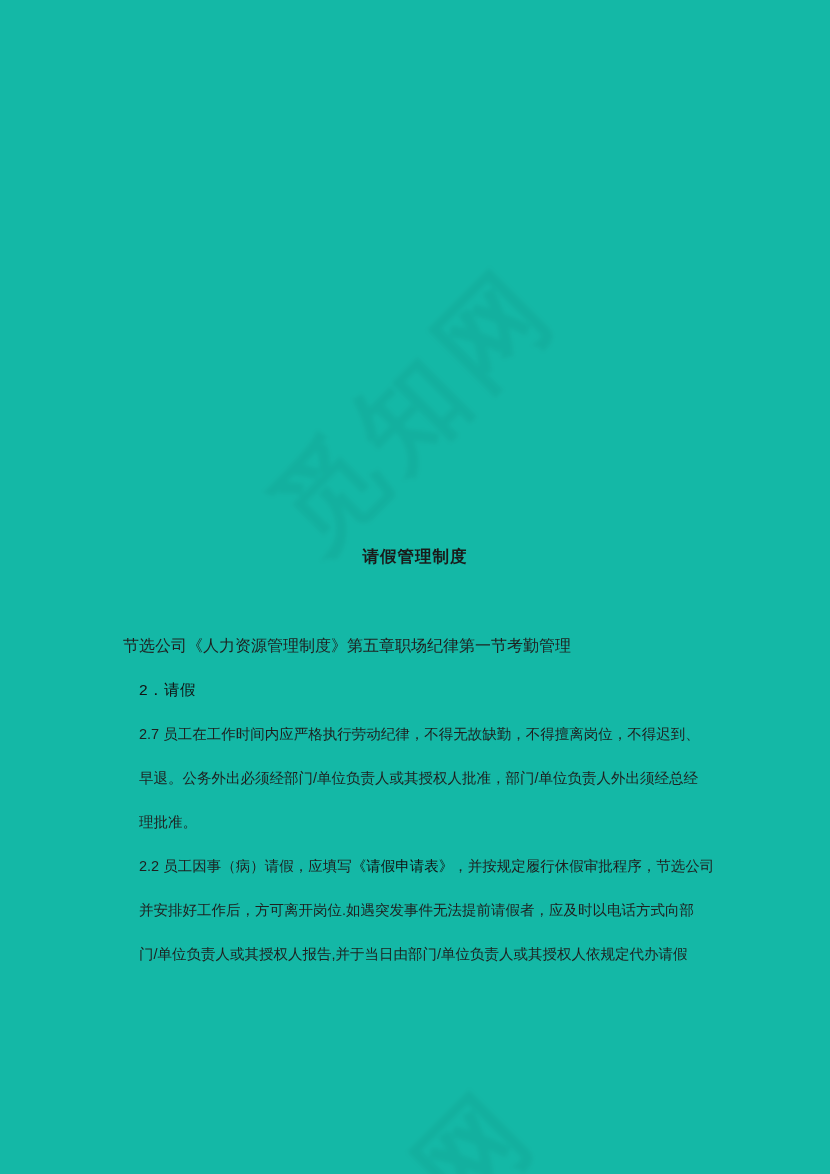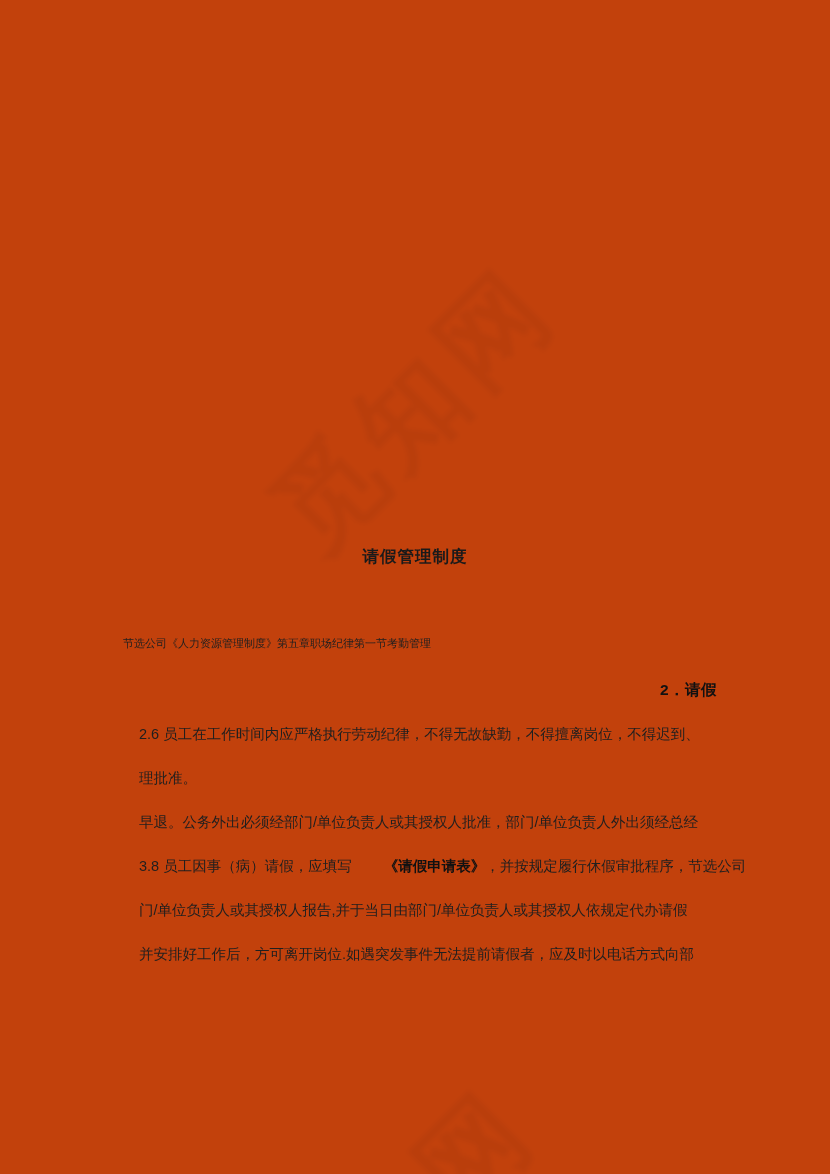--- a/index.html
+++ b/index.html
@@ -4,21 +4,21 @@
 <style>
   html, body {
     margin: 0;
     padding: 0;
     background: #ffffff;
   }
   .page {
     position: relative;
     width: 830px;
     height: 1174px;
-    background: #c2410c;
+    background: #14b8a6;
     overflow: hidden;
     font-family: "Liberation Sans", "DejaVu Sans", sans-serif;
     color: #212121;
   }
   .watermark {
     position: absolute;
     white-space: nowrap;
     font-size: 105px;
     font-weight: 700;
     letter-spacing: 10px;
@@ -38,72 +38,70 @@
     text-align: center;
     font-size: 16.5px;
     font-weight: 700;
     color: #1a1a1a;
     letter-spacing: 1px;
   }
   .source-line {
     position: absolute;
     left: 123px;
     top: 636px;
-    font-size: 11px;
+    font-size: 16px;
     color: #1f1f1f;
     white-space: nowrap;
   }
   .body-block {
     position: absolute;
     left: 139px;
     top: 668px;
     width: 578px;
   }
   .line {
     line-height: 44px;
     height: 44px;
     font-size: 14.5px;
     color: #1f1f1f;
     white-space: nowrap;
   }
   .heading {
-    font-weight: 700;
+    font-weight: 400;
     font-size: 15.5px;
     color: #111111;
     letter-spacing: 0.5px;
-    text-align: right;
   }
   .bold-run {
-    font-weight: 700;
+    font-weight: 400;
     color: #111111;
-    margin-left: 32px;
   }
 </style>
 </head>
 <body>
 
 <div class="page">
 
   <div class="watermark wm-center">觅知网</div>
 
   <div class="watermark wm-bottom">觅知网</div>
 
   <div class="doc-title">请假管理制度</div>
 
   <div class="source-line">节选公司《人力资源管理制度》第五章职场纪律第一节考勤管理</div>
 
   <div class="body-block">
 
     <div class="line heading">2．请假</div>
 
-    <div class="line">2.6 员工在工作时间内应严格执行劳动纪律，不得无故缺勤，不得擅离岗位，不得迟到、</div>
+    <div class="line">2.7 员工在工作时间内应严格执行劳动纪律，不得无故缺勤，不得擅离岗位，不得迟到、</div>
+    <div class="line">早退。公务外出必须经部门/单位负责人或其授权人批准，部门/单位负责人外出须经总经</div>
     <div class="line">理批准。</div>
-    <div class="line">早退。公务外出必须经部门/单位负责人或其授权人批准，部门/单位负责人外出须经总经</div>
 
-    <div class="line"><span>3.8 员工因事（病）请假，应填写</span><span class="bold-run">《请假申请表》</span><span>，并按规定履行休假审批程序，节选公司</span></div>
+    <div class="line"><span>2.2 员工因事（病）请假，应填写</span><span class="bold-run">《请假申请表》</span><span>，并按规定履行休假审批程序，节选公司</span></div>
 
+    <div class="line">并安排好工作后，方可离开岗位.如遇突发事件无法提前请假者，应及时以电话方式向部</div>
     <div class="line">门/单位负责人或其授权人报告,并于当日由部门/单位负责人或其授权人依规定代办请假</div>
-    <div class="line">并安排好工作后，方可离开岗位.如遇突发事件无法提前请假者，应及时以电话方式向部</div>
 
 
   </div>
 
 </div>
 
 </body></html>

